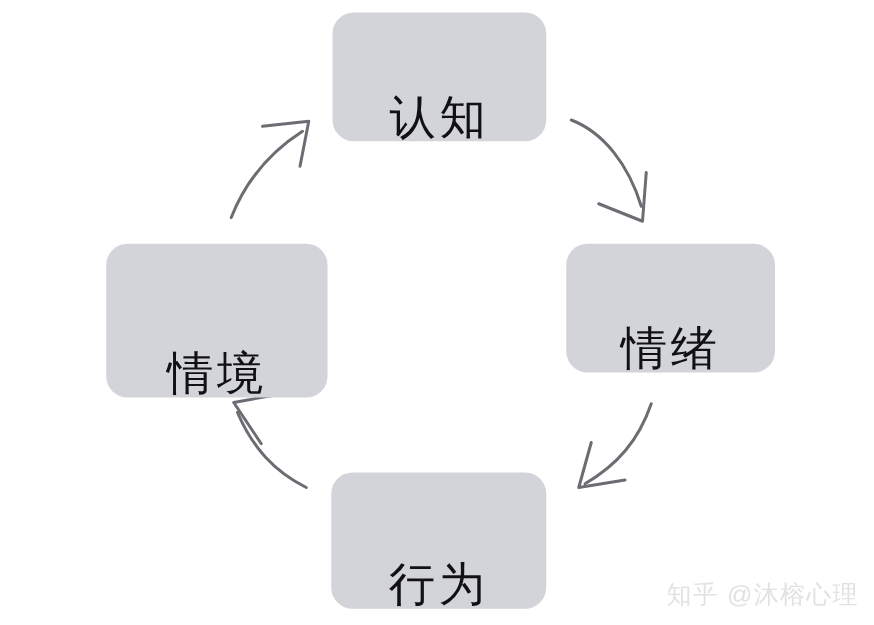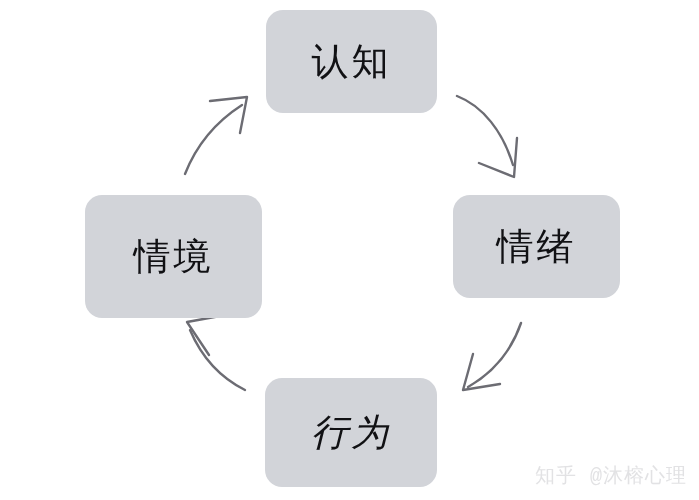--- a/index.html
+++ b/index.html
@@ -11,38 +11,38 @@
     position: relative;
     width: 699px;
     height: 500px;
     background: #ffffff;
     overflow: hidden;
     font-family: "Liberation Serif", "DejaVu Serif", serif;
   }
   .node {
     position: absolute;
     display: flex;
-    align-items: center;
+    align-items: flex-end;
     justify-content: center;
     background: #d2d4d9;
     border-radius: 17px;
     box-sizing: border-box;
   }
   .node-label {
     font-family: "Liberation Serif", "DejaVu Serif", serif;
     font-size: 37px;
     letter-spacing: 3px;
     color: #111114;
     line-height: 1;
     white-space: nowrap;
     font-weight: 400;
   }
   #node-cognition { left: 266px; top: 10px;  width: 171px; height: 103px; }
   #node-emotion   { left: 453px; top: 195px; width: 167px; height: 103px; }
-  #node-behavior  { left: 265px; top: 378px; width: 172px; height: 109px; font-style: italic; }
+  #node-behavior  { left: 265px; top: 378px; width: 172px; height: 109px; }
   #node-situation { left: 85px;  top: 195px; width: 177px; height: 123px; }
 
   #arrow-layer {
     position: absolute;
     left: 0; top: 0;
     width: 699px;
     height: 500px;
     pointer-events: none;
   }
   .arrow-path {
@@ -56,21 +56,21 @@
     fill: none;
     stroke: #6c6c73;
     stroke-width: 2.4;
     stroke-linecap: round;
     stroke-linejoin: round;
   }
   #watermark {
     position: absolute;
     right: 12px;
     bottom: 11px;
-    font-family: Liberation Mono, monospace;
+    font-family: Liberation Sans, sans-serif;
     font-size: 20px;
     letter-spacing: 1px;
     color: #e2e2e4;
     white-space: nowrap;
     user-select: none;
   }
 </style>
 </head>
 <body>
 

